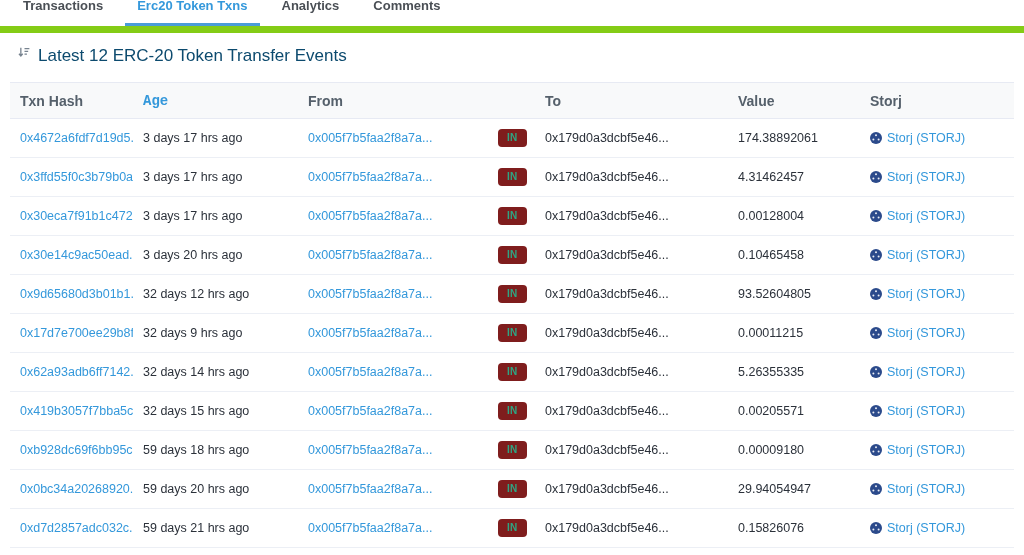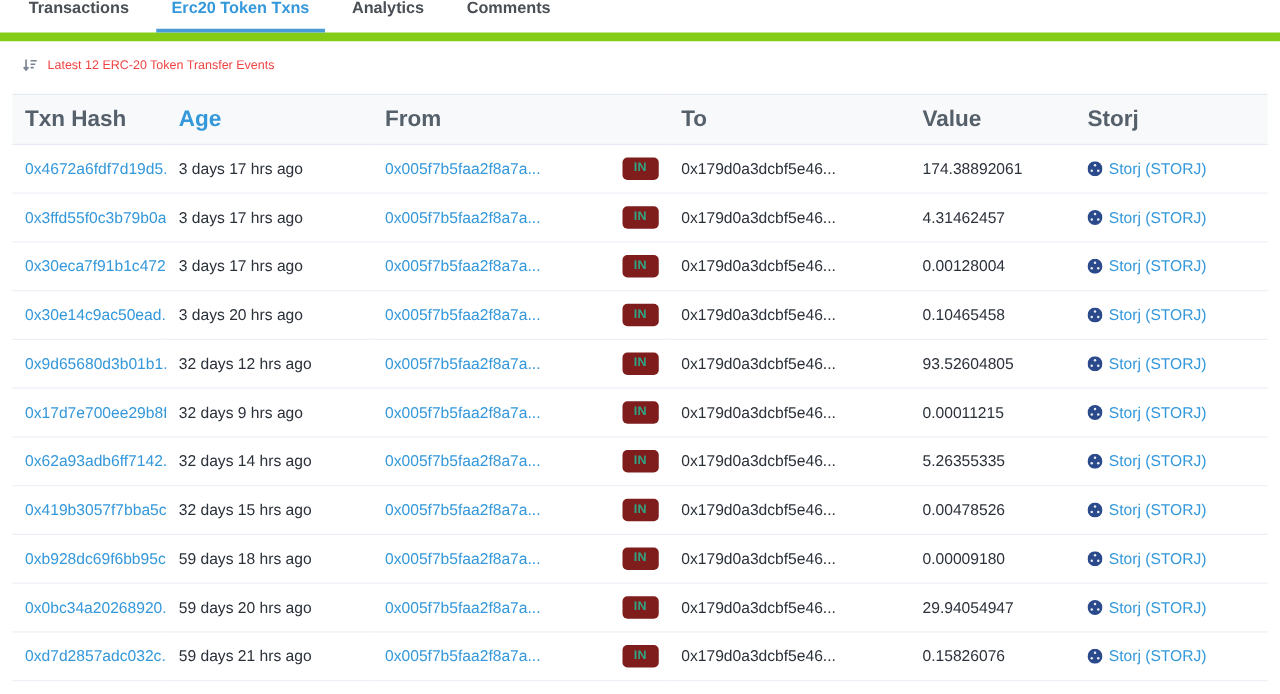--- a/index.html
+++ b/index.html
@@ -5,32 +5,32 @@
   * { margin: 0; padding: 0; box-sizing: border-box; }
   html, body { width: 1024px; height: 555px; background: #fff; overflow: hidden; }
   body { font-family: "Liberation Sans", "DejaVu Sans", sans-serif; font-size: 12.5px; color: #212529; }
 
   
   .tabbar { display: flex; align-items: flex-end; border-bottom: 7px solid #84cc16; padding: 0 6px; height: 33px; }
   .tab { padding: 9px 12px 10px 12px; margin: 0 5px; font-size: 13px; font-weight: bold; color: #4a4f55; cursor: pointer; border-bottom: 3px solid transparent; }
   .tab.active { color: #3498db; border-bottom-color: #4a9cd8; }
 
   
-  .section-head { display: flex; align-items: center; gap: 7px; padding: 13px 18px 10px 18px; color: #ef4444; font-size: 10px; }
+  .section-head { display: flex; align-items: flex-start; gap: 7px; padding: 13px 18px 10px 18px; color: #0c4a6e; font-size: 17px; }
   .sort-icon svg { display: block; }
 
   
   .table-wrap { padding: 6px 10px 0 10px; }
   table { width: 100%; border-collapse: collapse; table-layout: fixed; }
   thead th {
-    text-align: left; font-weight: bold; color: #55606b; font-size: 18px;
+    text-align: left; font-weight: bold; color: #55606b; font-size: 14px;
     background: #f8f9fa; border-top: 1px solid #e7eaf3; border-bottom: 1px solid #e7eaf3;
     padding: 9px 10px; white-space: nowrap;
   }
-  thead th a { color: #3498db; text-decoration: none; }
+  thead th a { color: #3498db; text-decoration: none; font-family: Liberation Mono, monospace; }
   tbody td { padding: 10px 10px; border-bottom: 1px solid #eceff5; white-space: nowrap; overflow: hidden; font-size: 12.5px; }
   tbody tr:last-child td { border-bottom: 1px solid #eceff5; }
   a.lnk { color: #3498db; text-decoration: none; cursor: pointer; }
   .col-hash  { width: 123px; }
   .col-age   { width: 165px; }
   .col-from  { width: 190px; }
   .col-badge { width: 47px; }
   .col-to    { width: 193px; }
   .col-value { width: 132px; }
   .col-token { width: auto; }
@@ -215,21 +215,21 @@
       </a>
     </td>
   </tr>
 
   <tr>
     <td class="col-hash"><a class="lnk" href="#">0x419b3057f7bba5c...</a></td>
     <td class="col-age"><span class="dark">32 days 15 hrs ago</span></td>
     <td class="col-from"><a class="lnk" href="#">0x005f7b5faa2f8a7a...</a></td>
     <td class="col-badge"><span class="badge-in">IN</span></td>
     <td class="col-to"><span class="dark">0x179d0a3dcbf5e46...</span></td>
-    <td class="col-value"><span class="dark">0.00478526</span></td>
+    <td class="col-value"><span class="dark">0.00205571</span></td>
     <td class="col-token">
       <a class="lnk token-cell" href="#">
         <svg class="token-icon" viewBox="0 0 12 12">
           <circle cx="6" cy="6" r="6" fill="#2b4a8b"></circle>
           <circle cx="6" cy="3.2" r="1" fill="#ffffff" opacity="0.9"></circle>
           <circle cx="3.4" cy="7.5" r="1" fill="#ffffff" opacity="0.9"></circle>
           <circle cx="8.6" cy="7.5" r="1" fill="#ffffff" opacity="0.9"></circle>
         </svg>
         <span>Storj (STORJ)</span>
       </a>

